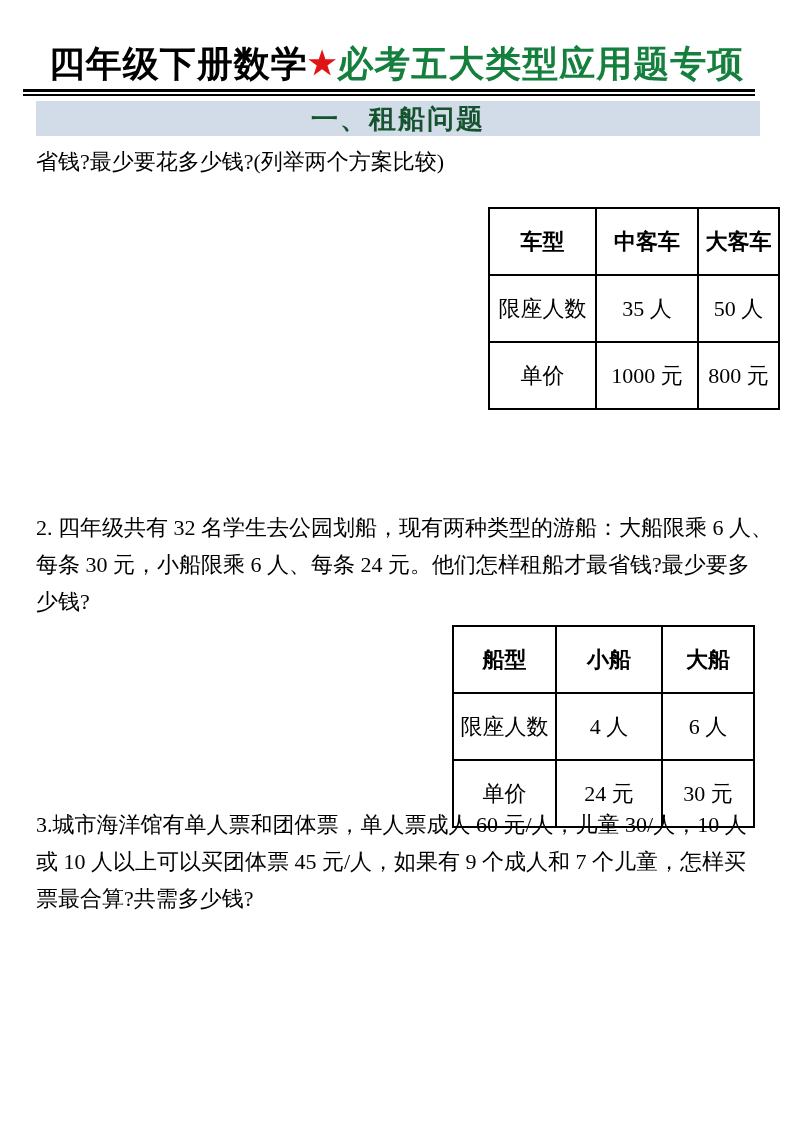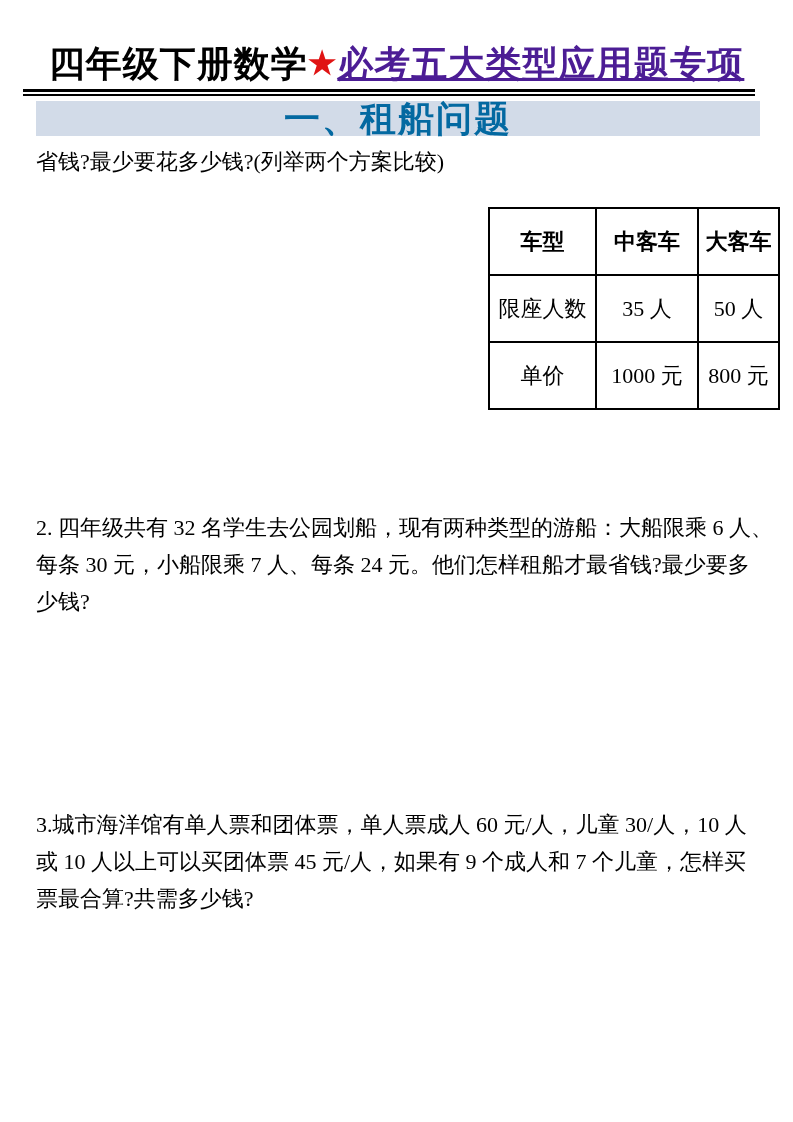--- a/index.html
+++ b/index.html
@@ -7,31 +7,31 @@
     position:relative; width:793px; height:1122px; margin:0 auto;
     background:#ffffff; color:#000;
     font-family:"Liberation Serif","DejaVu Serif",serif;
     overflow:hidden;
   }
   .title {
     position:absolute; top:40px; left:0; width:100%;
     text-align:center; font-size:36px; font-weight:bold;
     letter-spacing:1px; white-space:nowrap;
   }
-  .title .red { color:#4c1d95;text-decoration:underline; }
+  .title .red { color:#15803d; }
   .title .star { color:#e01414; font-size:32px; vertical-align:2px; }
   .double-rule {
     position:absolute; top:89px; left:23px; width:732px; height:2px;
     border-top:3px solid #000; border-bottom:2px solid #000;
     background:#ffffff;
   }
   .banner {
     position:absolute; top:101px; left:36px; width:724px; height:35px;
     background:#d2dbe8; text-align:center;
-    font-size:36px; font-weight:bold; color:#0369a1; line-height:36px;
+    font-size:27px; font-weight:bold; color:#14532d; line-height:36px;
     letter-spacing:2px;
   }
   .prob {
     position:absolute; left:36px; width:732px;
     font-size:22px; line-height:37px; text-align:left;
   }
   .prob-1 { top:143px; }
   .prob-2 { top:509px; }
   .prob-3 { top:806px; }
   .pline { white-space:nowrap; }
@@ -83,24 +83,43 @@
     <tr>
       <td class="c1">单价</td>
       <td class="c2">1000 元</td>
       <td class="c3">800 元</td>
     </tr>
   </tbody>
     </table>
 
   <div class="prob prob-2">
     <div class="pline">2. 四年级共有 32 名学生去公园划船，现有两种类型的游船：大船限乘 6 人、</div>
-    <div class="pline">每条 30 元，小船限乘 7 人、每条 24 元。他们怎样租船才最省钱?最少要多</div>
+    <div class="pline">每条 30 元，小船限乘 6 人、每条 24 元。他们怎样租船才最省钱?最少要多</div>
     <div class="pline">少钱?</div>
   </div>
 
+  <table class="tbl tbl-2">
+    <tbody>
+        <tr>
+      <th class="c1">船型</th>
+      <th class="c2">小船</th>
+      <th class="c3">大船</th>
+    </tr>
+    <tr>
+      <td class="c1">限座人数</td>
+      <td class="c2">4 人</td>
+      <td class="c3">6 人</td>
+    </tr>
+    <tr>
+      <td class="c1">单价</td>
+      <td class="c2">24 元</td>
+      <td class="c3">30 元</td>
+    </tr>
+  </tbody>
+    </table>
 
   <div class="prob prob-3">
     <div class="pline">3.城市海洋馆有单人票和团体票，单人票成人 60 元/人，儿童 30/人，10 人</div>
     <div class="pline">或 10 人以上可以买团体票 45 元/人，如果有 9 个成人和 7 个儿童，怎样买</div>
     <div class="pline">票最合算?共需多少钱?</div>
   </div>
 
 </div>
 
 </body></html>

